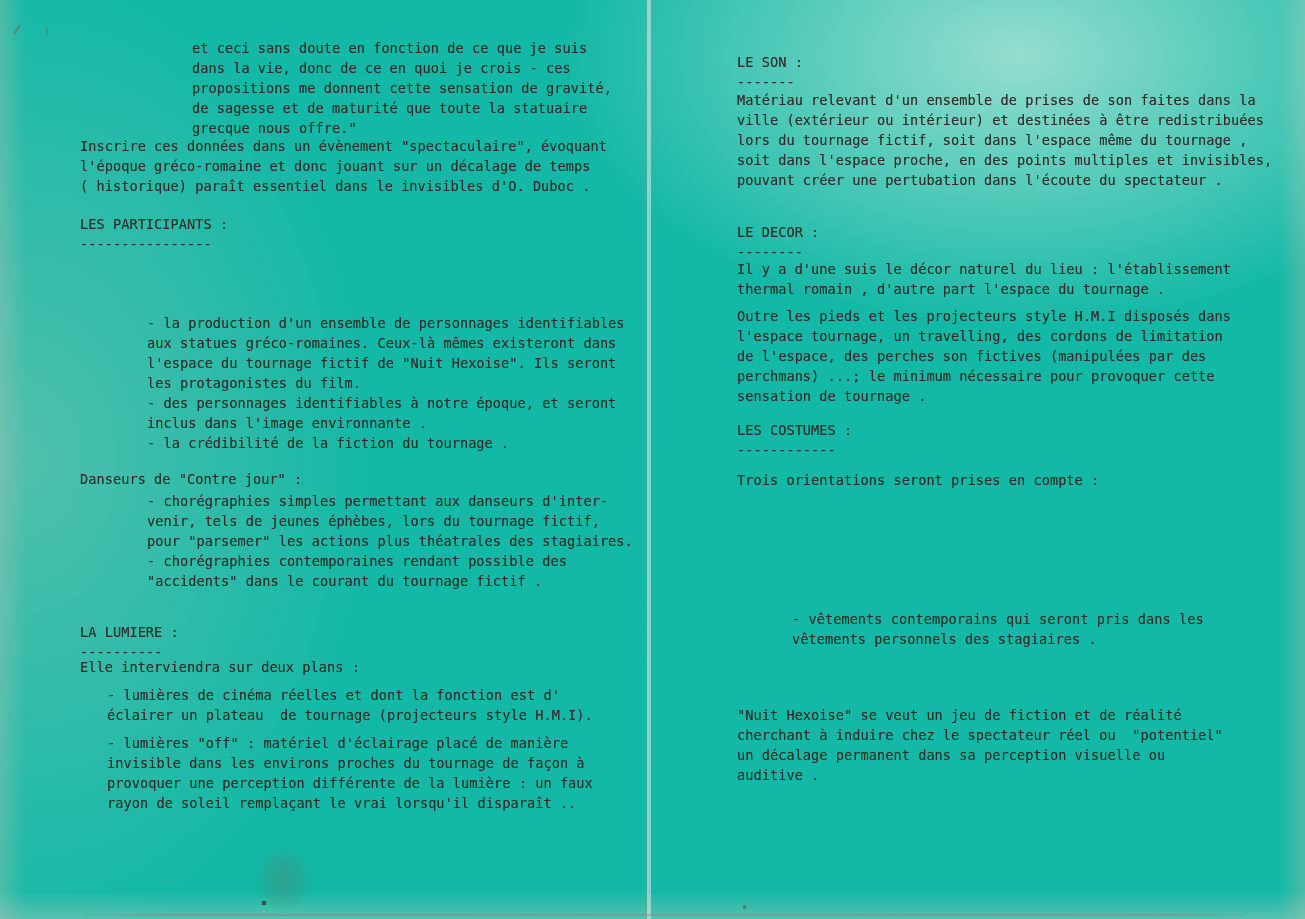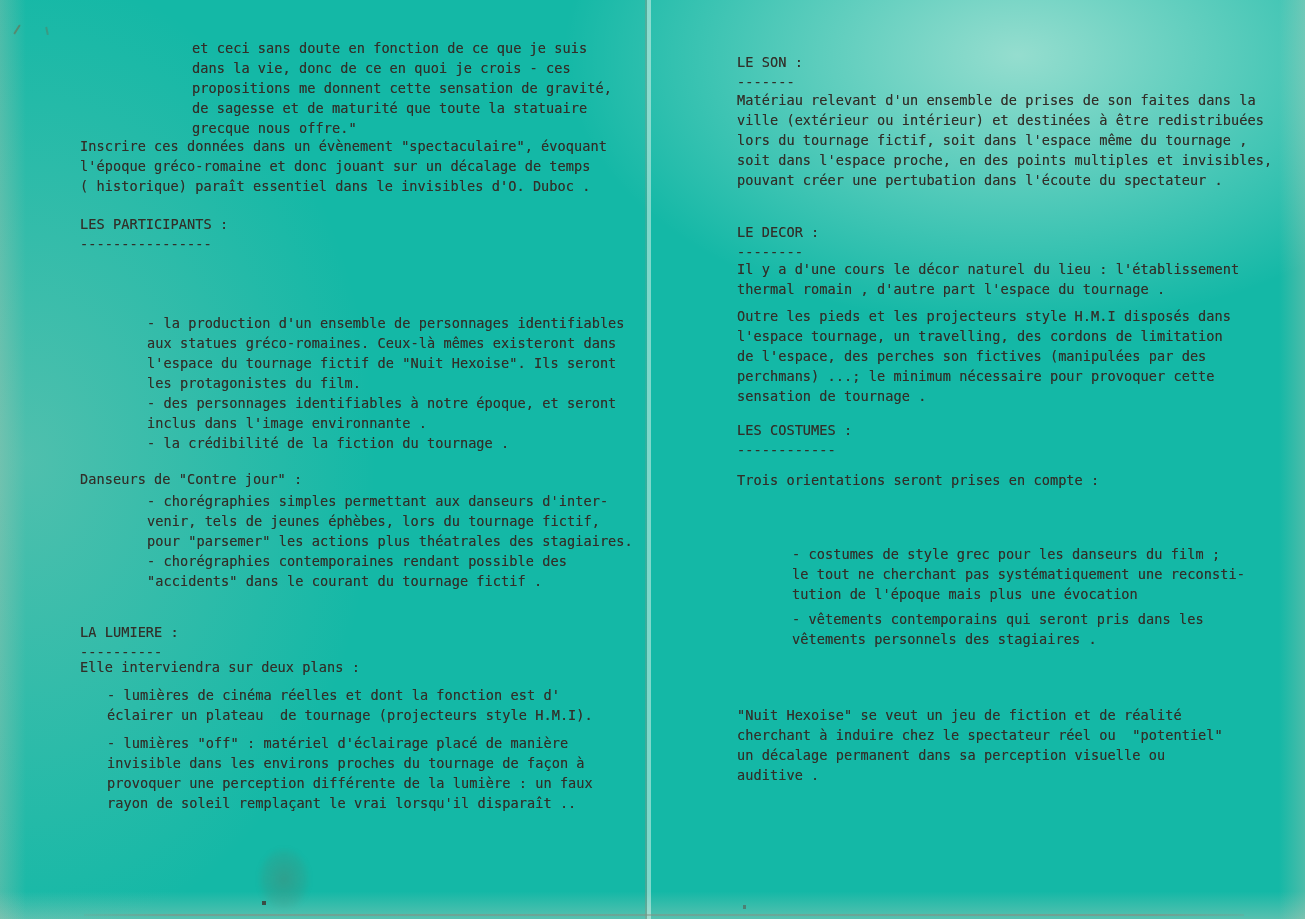--- a/index.html
+++ b/index.html
@@ -102,33 +102,30 @@
   <div class="page-group">
     <div class="block heading" style="left:737px;top:52px">LE SON :
 -------</div>
     <div class="block" style="left:737px;top:90px">Matériau relevant d'un ensemble de prises de son faites dans la
 ville (extérieur ou intérieur) et destinées à être redistribuées
 lors du tournage fictif, soit dans l'espace même du tournage ,
 soit dans l'espace proche, en des points multiples et invisibles,
 pouvant créer une pertubation dans l'écoute du spectateur .</div>
     <div class="block heading" style="left:737px;top:222px">LE DECOR :
 --------</div>
-    <div class="block" style="left:737px;top:259px">Il y a d'une cours le décor naturel du lieu : l'établissement
+    <div class="block" style="left:737px;top:259px">Il y a d'une suis le décor naturel du lieu : l'établissement
 thermal romain , d'autre part l'espace du tournage .</div>
     <div class="block" style="left:737px;top:306px">Outre les pieds et les projecteurs style H.M.I disposés dans
 l'espace tournage, un travelling, des cordons de limitation
 de l'espace, des perches son fictives (manipulées par des
 perchmans) ...; le minimum nécessaire pour provoquer cette
 sensation de tournage .</div>
     <div class="block heading" style="left:737px;top:420px">LES COSTUMES :
 ------------</div>
     <div class="block" style="left:737px;top:470px">Trois orientations seront prises en compte :</div>
-    <div class="block" style="left:792px;top:544px">- costumes de style grec pour les danseurs du film ;
-le tout ne cherchant pas systématiquement une reconsti-
-tution de l'époque mais plus une évocation</div>
     <div class="block" style="left:792px;top:609px">- vêtements contemporains qui seront pris dans les
 vêtements personnels des stagiaires .</div>
     <div class="block" style="left:737px;top:705px">"Nuit Hexoise" se veut un jeu de fiction et de réalité
 cherchant à induire chez le spectateur réel ou  "potentiel"
 un décalage permanent dans sa perception visuelle ou
 auditive .</div>
   </div>
 
   <div class="seam"></div>
   <div class="seam-light"></div>

